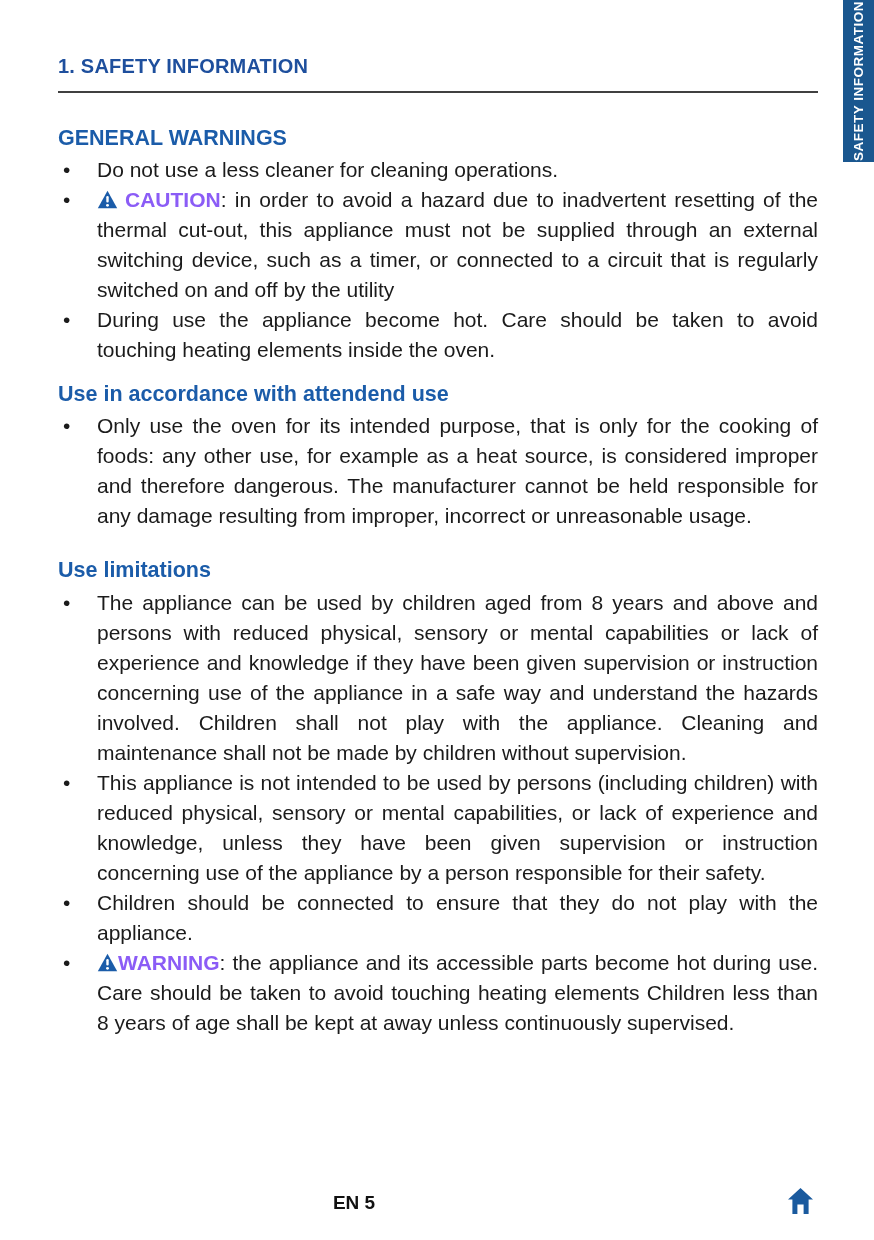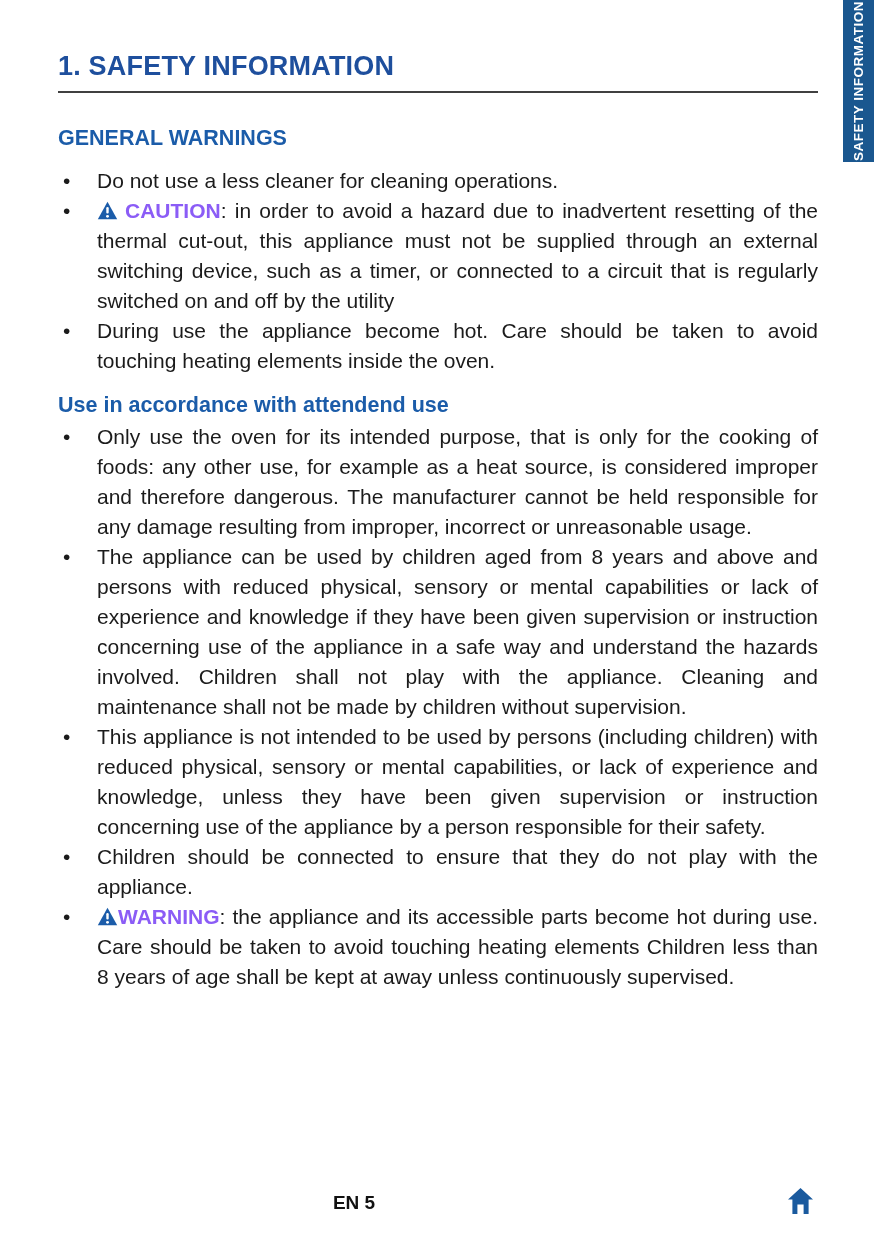--- a/index.html
+++ b/index.html
@@ -30,39 +30,39 @@
   }
 
   .content {
     position: absolute;
     left: 58px; top: 0;
     width: 760px;
   }
 
   .page-title {
     margin: 50px 0 0 0;
-    font-size: 27px;
+    font-size: 20px;
     font-weight: bold;
     color: #1e4f9d;
     letter-spacing: 0.2px;
     line-height: 32px;
   }
   .title-rule {
     margin-top: 9px;
     height: 0;
     border-top: 2px solid #404040;
   }
 
   .section-heading {
     font-size: 21.5px;
     font-weight: bold;
     color: #1b5ca9;
     line-height: 28px;
   }
-  .sh-1 { margin-top: 31px; margin-bottom: 14px; }
+  .sh-1 { margin-top: 31px; margin-bottom: 3px; }
   .sh-2 { margin-top: 15px; margin-bottom: 3px; }
   .sh-3 { margin-top: 25px; margin-bottom: 4px; }
 
   .bullet-list { font-size: 21px; line-height: 30px; }
   .li { display: flex; }
   .li .marker {
     flex: none;
     width: 39px;
     padding-left: 5px;
     box-sizing: border-box;
@@ -134,20 +134,21 @@
   </div>
 
   <div class="section-heading sh-2">Use in accordance with attendend use</div>
   <div class="bullet-list">
     <div class="li">
       <span class="marker">•</span>
       <span class="li-text">Only use the oven for its intended purpose, that is only for the cooking of foods: any other use, for example as a heat source, is considered improper and therefore dangerous. The manufacturer cannot be held responsible for any damage resulting from improper, incorrect or unreasonable usage.</span>
     </div>
   </div>
 
+  <div class="section-heading sh-3">Use limitations</div>
   <div class="bullet-list">
     <div class="li">
       <span class="marker">•</span>
       <span class="li-text">The appliance can be used by children aged from 8 years and above and persons with reduced physical, sensory or mental capabilities or lack of experience and knowledge if they have been given supervision or instruction concerning use of the appliance in a safe way and understand the hazards involved. Children shall not play with the appliance. Cleaning and maintenance shall not be made by children without supervision.</span>
     </div>
     <div class="li">
       <span class="marker">•</span>
       <span class="li-text">This appliance is not intended to be used by persons (including children) with reduced physical, sensory or mental capabilities, or lack of experience and knowledge, unless they have been given supervision or instruction concerning use of the appliance by a person responsible for their safety.</span>
     </div>
     <div class="li">

